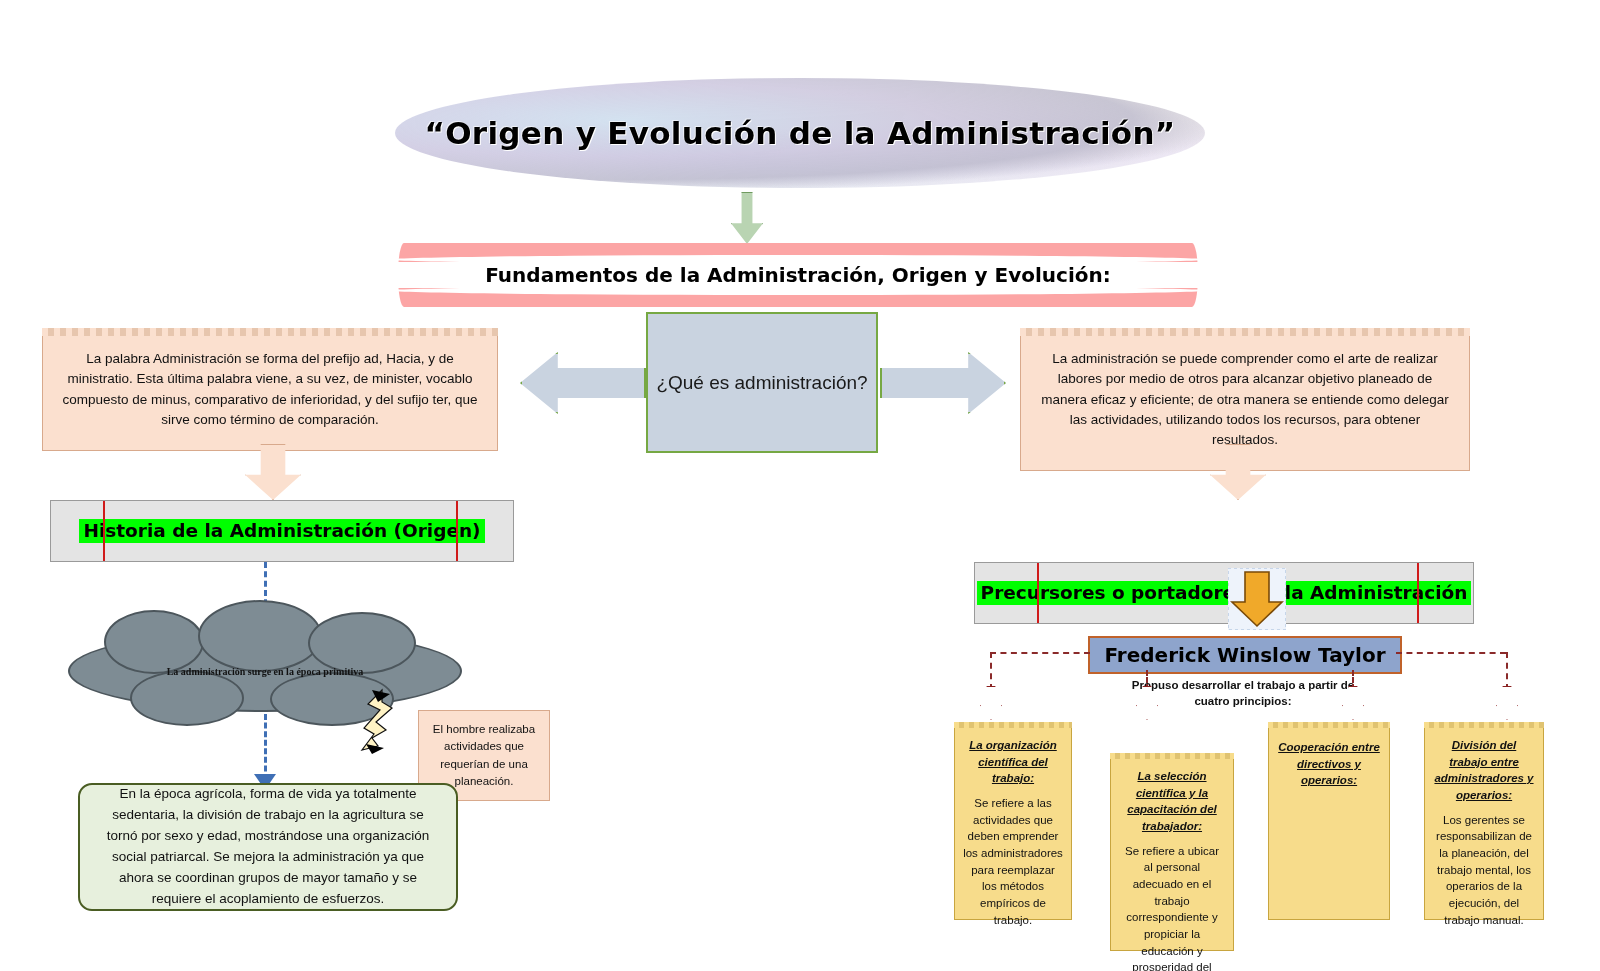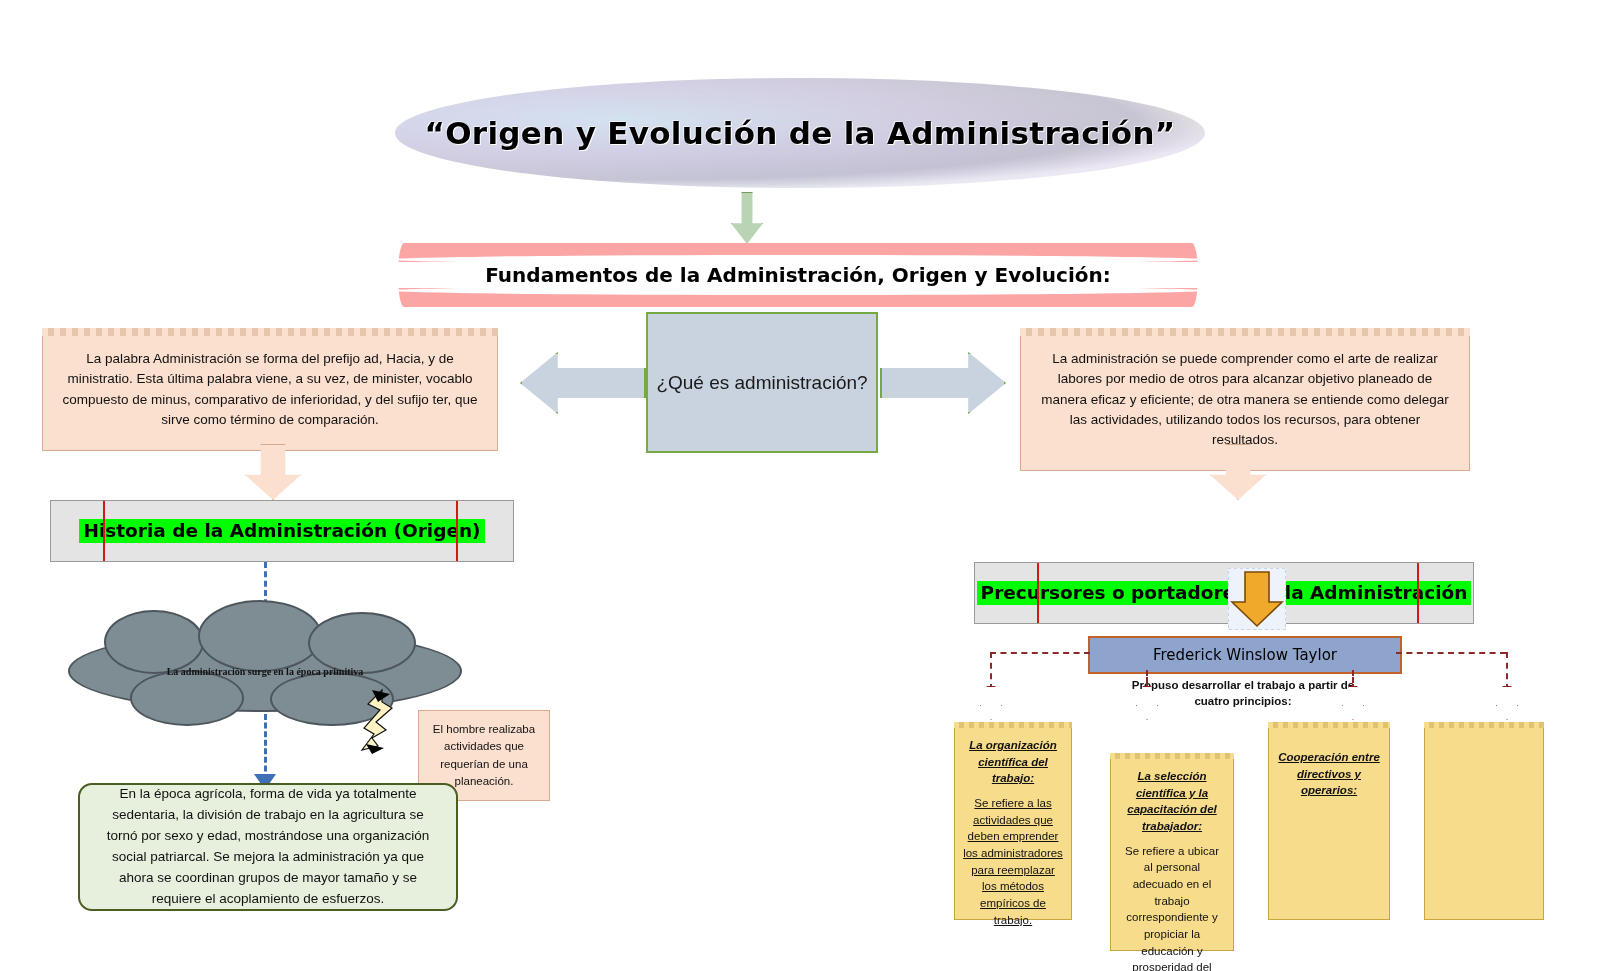--- a/index.html
+++ b/index.html
@@ -136,21 +136,21 @@
     left:1228px;top:568px;width:58px;height:62px;
   }
 
   
   #taylor{
     left:1088px;top:636px;width:310px;height:34px;
     background:#8ea4cc;border:2px solid #c0622a;
     display:flex;align-items:center;justify-content:center;
   }
   #taylor-text{
-    font-family:"DejaVu Sans", sans-serif;font-weight:normal;font-size:15px;color:#000;white-space:nowrap;
+    font-family:"DejaVu Sans", sans-serif;font-weight:bold;font-size:20px;color:#000;white-space:nowrap;
   }
 
   
   .arrow-red{
     width:20px;height:32px;background:#ffffff;border:1.5px solid #8a1f1f;
     clip-path:polygon(30% 0,70% 0,70% 56%,100% 56%,50% 100%,0 56%,30% 56%);
   }
 
   
   .pcard{
@@ -260,38 +260,40 @@
 <div class="abs vdash" style="left:1146px;top:670px;height:20px;border-left:2px dashed #8a2a2a;"></div>
 <div class="abs vdash" style="left:1352px;top:670px;height:20px;border-left:2px dashed #8a2a2a;"></div>
 
 <div class="abs arrow-red" style="left:980px;top:686px;"></div>
 <div class="abs arrow-red" style="left:1136px;top:686px;"></div>
 <div class="abs arrow-red" style="left:1342px;top:686px;"></div>
 <div class="abs arrow-red" style="left:1496px;top:686px;"></div>
 
 <div class="abs" style="left:954px;top:722px;width:118px;height:198px;">
   <div class="pcard-edge" style="top:0;"></div>
-  <div class="pcard" style="height:100%;padding-top:14px;text-decoration:underline;">
+  <div class="pcard" style="height:100%;padding-top:14px;">
     <span class="hd">La organización científica del trabajo:</span>
     <span class="bd">Se refiere a las actividades que deben emprender los administradores para reemplazar los métodos empíricos de trabajo.</span>
   </div>
 </div>
 
 <div class="abs" style="left:1110px;top:753px;width:124px;height:198px;">
   <div class="pcard-edge" style="top:0;"></div>
   <div class="pcard" style="height:100%;padding-top:14px;">
     <span class="hd">La selección científica y la capacitación del trabajador:</span>
     <span class="bd">Se refiere a ubicar al personal adecuado en el trabajo correspondiente y propiciar la educación y prosperidad del trabajador.</span>
   </div>
 </div>
 
 <div class="abs" style="left:1268px;top:722px;width:122px;height:198px;">
   <div class="pcard-edge" style="top:0;"></div>
-  <div class="pcard" style="height:100%;padding-top:26px;">
+  <div class="pcard" style="height:100%;padding-top:16px;">
     <span class="hd">Cooperación entre directivos y operarios:</span>
   </div>
 </div>
 
 <div class="abs" style="left:1424px;top:722px;width:120px;height:198px;">
   <div class="pcard-edge" style="top:0;"></div>
   <div class="pcard" style="height:100%;padding-top:14px;">
+    <span class="hd">División del trabajo entre administradores y operarios:</span>
+    <span class="bd">Los gerentes se responsabilizan de la planeación, del trabajo mental, los operarios de la ejecución, del trabajo manual.</span>
   </div>
 </div>
 
 </body></html>

